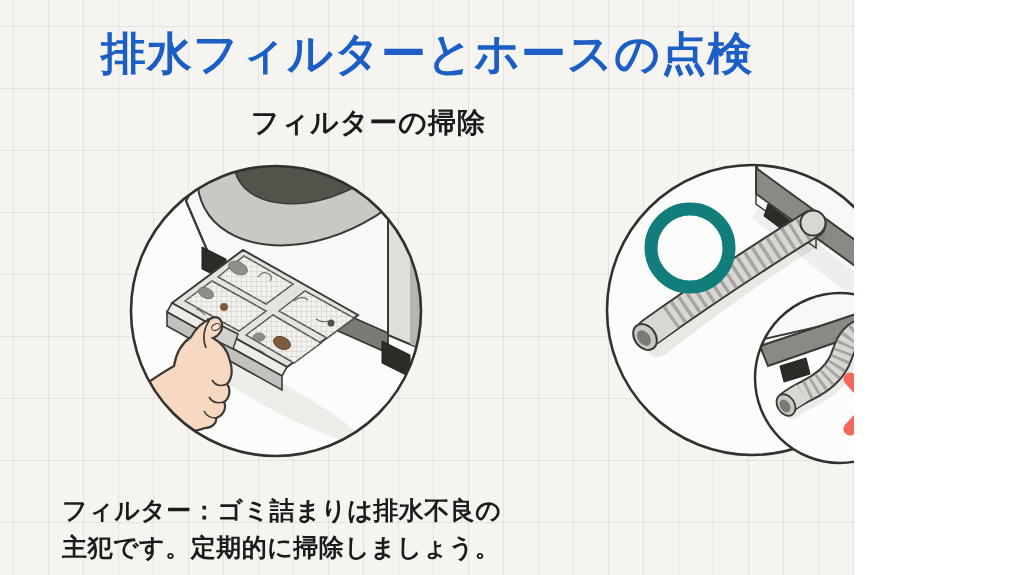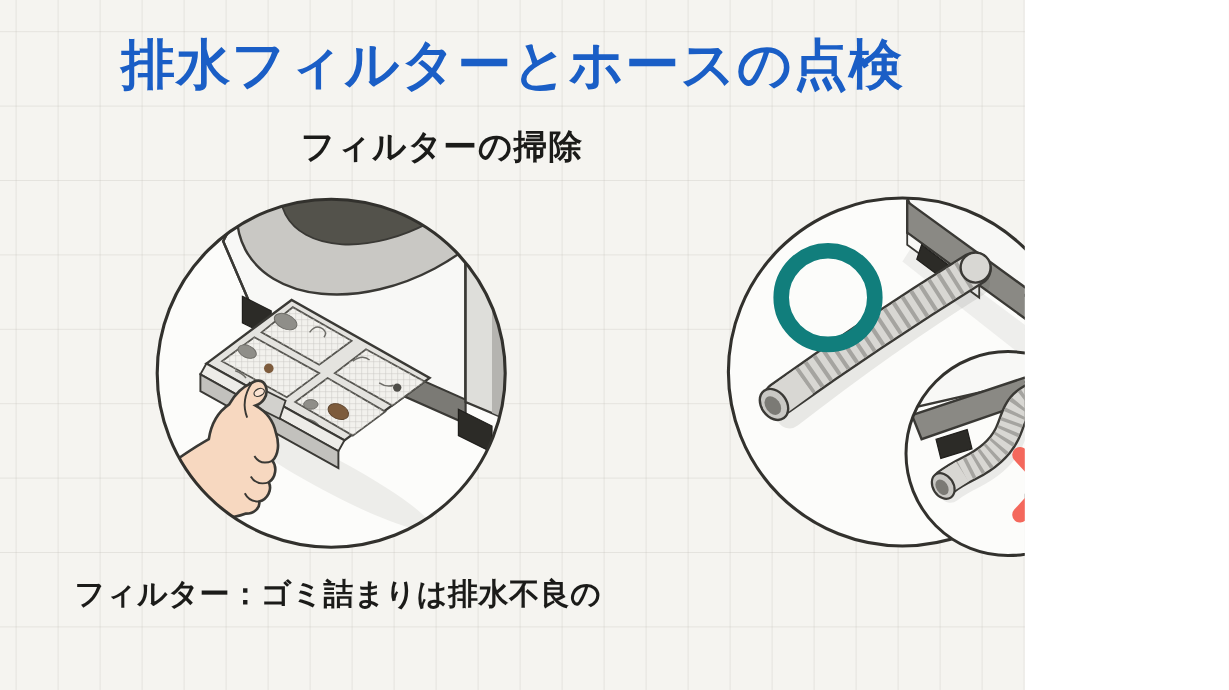--- a/index.html
+++ b/index.html
@@ -21,21 +21,21 @@
   .col-label{
     position:absolute;top:104px;font-size:28px;font-weight:bold;
     color:#1b1b19;text-align:right;letter-spacing:1px;white-space:nowrap;
   }
   #label-filter{left:146px;width:340px;}
   #label-hose{left:602px;width:340px;}
   .illus{position:absolute;}
   #filter-illustration{left:126px;top:161px;}
   #hose-illustration{left:602px;top:160px;}
   .caption{
-    position:absolute;top:477px;font-size:25px;font-weight:bold;
+    position:absolute;top:492px;font-size:25px;font-weight:bold;
     color:#1b1b19;line-height:37px;letter-spacing:0.5px;white-space:nowrap;
   }
   #caption-filter{left:62px;}
   #caption-hose{left:552px;}
 </style>
 </head>
 <body>
 
 <div class="stage">
 
@@ -186,15 +186,16 @@
       <g>
         <path d="M248,219 L294,269" fill="none" stroke="#f4685c" stroke-width="13" stroke-linecap="round"></path>
         <path d="M294,219 L248,269" fill="none" stroke="#f4685c" stroke-width="13" stroke-linecap="round"></path>
       </g>
     </g>
     <circle cx="238" cy="218" r="85" fill="none" stroke="#32312d" stroke-width="2.5"></circle>
   </svg>
 
   <div class="caption" id="caption-filter">
     <div>フィルター：ゴミ詰まりは排水不良の</div>
+    <div>主犯です。定期的に掃除しましょう。</div>
   </div>
 
 </div>
 
 </body></html>

